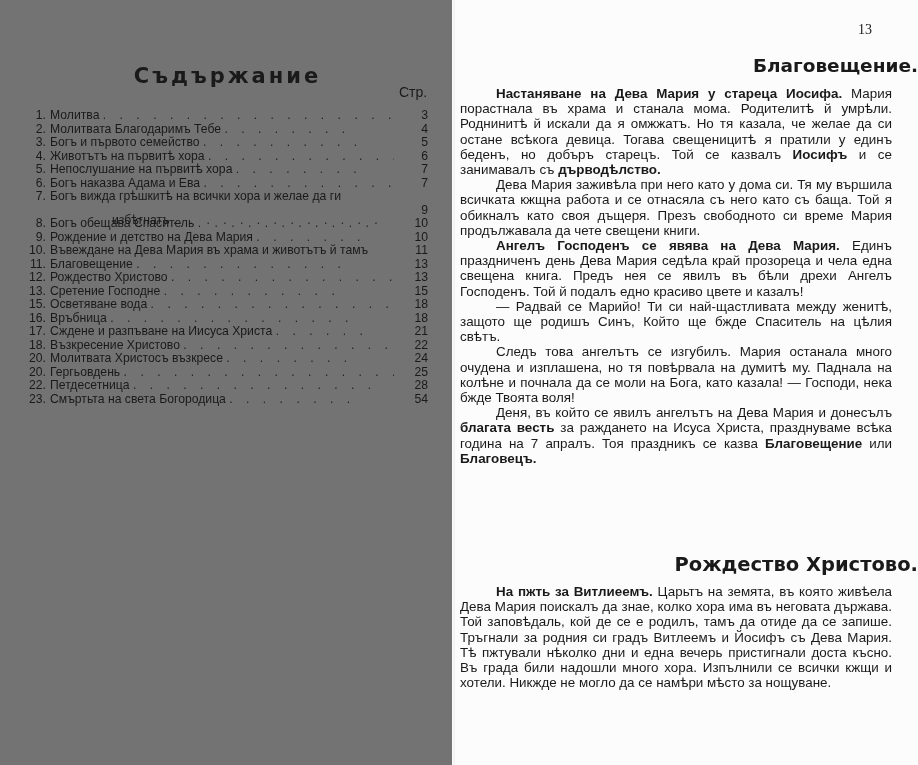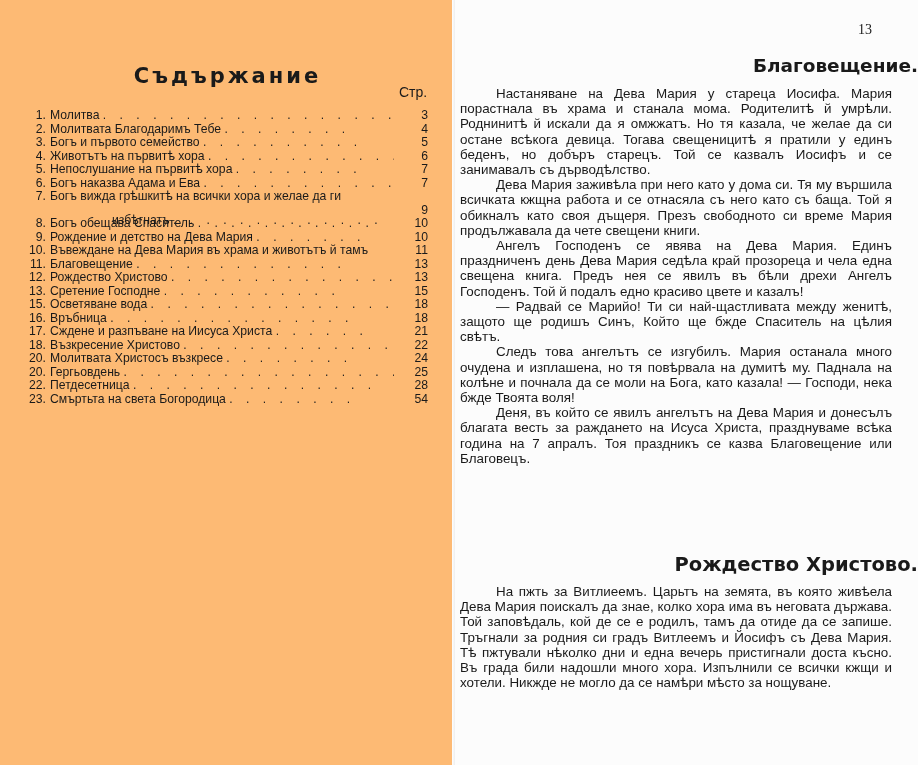--- a/index.html
+++ b/index.html
@@ -1,21 +1,21 @@
 <!DOCTYPE html>
 <html><head>
   <meta charset="utf-8">
   <style>
     html, body { margin: 0; padding: 0; }
     body {
       width: 918px; height: 765px; background: #ffffff; position: relative; overflow: hidden;
       font-family: "DejaVu Sans", sans-serif; color: #1a1a1a;
     }
     .page { position: absolute; top: 0; height: 765px; }
-    .left-page { left: 0; width: 455px; background: #fdba74; }
+    .left-page { left: 0; width: 455px; background: #737373; }
     .right-page { left: 455px; width: 463px; background: #fcfcfc; }
     .gutter { position: absolute; left: 452px; top: 0; width: 6px; height: 765px;
       background: linear-gradient(to right, #ffffff, #eeeeee, #fafafa); }
 
     
     .toc-title { position: absolute; left: 0; width: 455px; top: 64px; text-align: center;
       font-family: "DejaVu Sans", sans-serif; font-weight: bold; font-size: 21px; letter-spacing: 3px; }
     .toc-page-label { position: absolute; left: 399px; top: 84px; font-size: 14px;
       font-family: "Liberation Sans", sans-serif; }
     .toc-list { position: absolute; left: 26px; top: 109px; width: 402px; }
@@ -32,21 +32,21 @@
     
     .folio { position: absolute; left: 403px; top: 22px; font-size: 14px;
       font-family: "Liberation Serif", serif; }
     .section-title { position: absolute; left: 0; width: 463px; text-align: right;
       font-weight: bold; font-family: "DejaVu Sans", sans-serif; }
     .section-title.first { top: 55px; font-size: 18.5px; }
     .section-title.second { top: 553px; font-size: 19.5px; }
     .body-block { position: absolute; left: 5px; width: 432px; font-size: 13.4px;
       line-height: 15.2px; font-family: "Liberation Sans", sans-serif; text-align: justify; }
     .para { margin: 0; text-indent: 36px; }
-    .para b { font-weight: normal; }
+    .para b { font-weight: bold; }
     .block-1 { top: 86px; }
     .block-2 { top: 584px; }
   </style>
 </head>
 <body>
 
 <div class="page left-page">
   <div class="toc-title">Съдържание</div>
   <div class="toc-page-label">Стр.</div>
   <div class="toc-list" id="toc-list">

